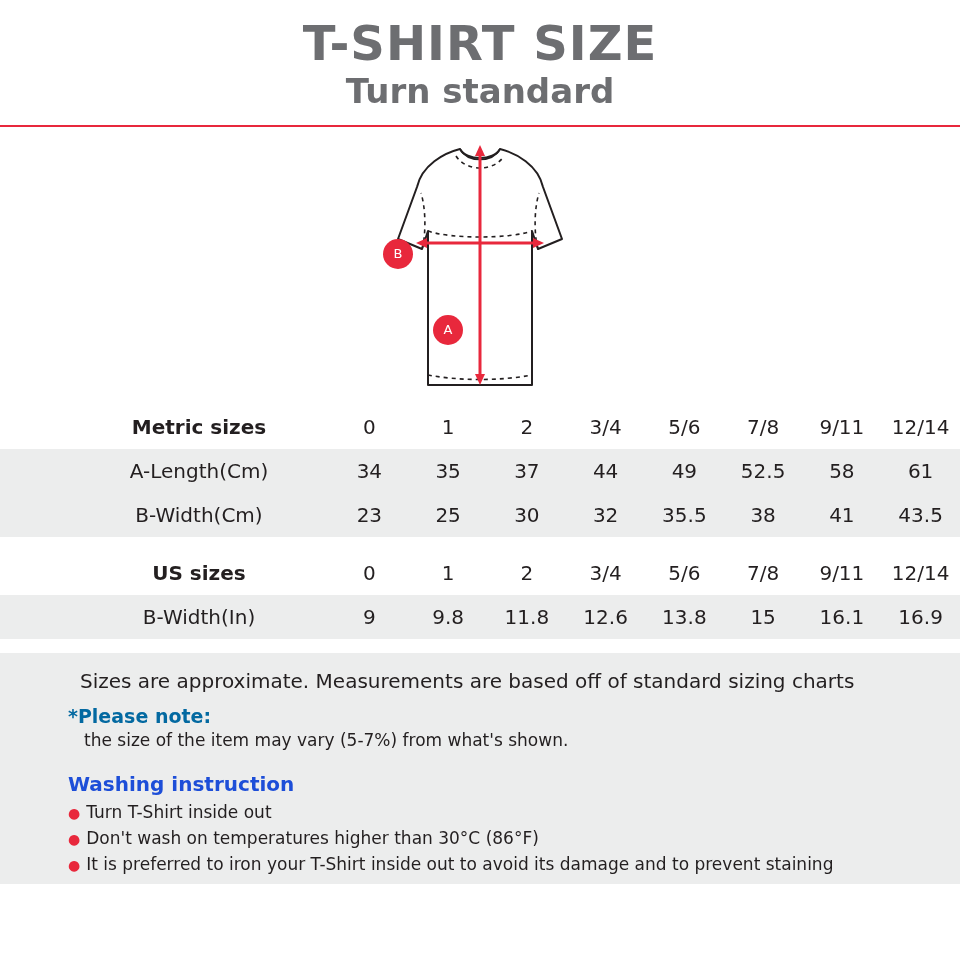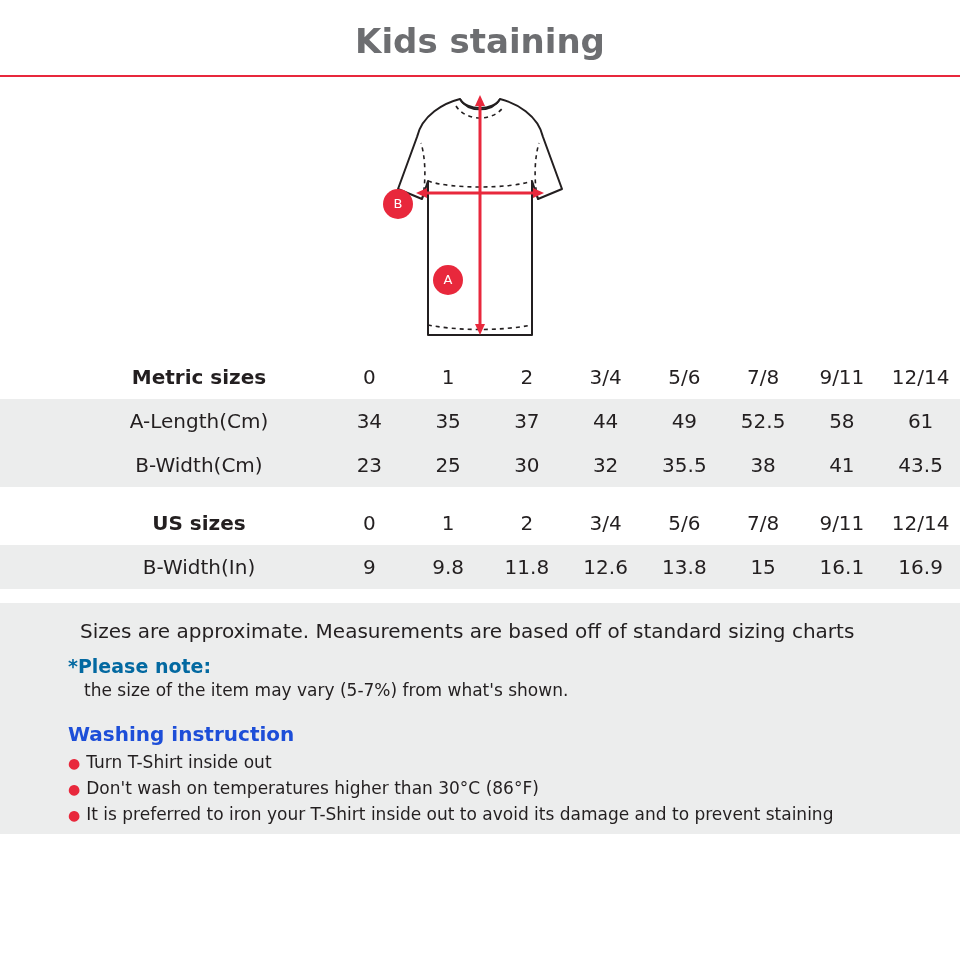--- a/index.html
+++ b/index.html
@@ -143,21 +143,22 @@
     margin-right: 6px;
     line-height: 1;
   }
 </style>
 </head>
 <body>
 
 <div class="page">
 
   <div class="header">
-    <div class="subtitle">Kids staining</div>
+    <div class="title">T-SHIRT SIZE</div>
+    <div class="subtitle">Turn standard</div>
     <div class="header-rule"></div>
   </div>
 
   <div class="illustration">
     <svg width="340" height="270" viewBox="0 0 340 270">
 
       <path d="M107 60 C112 38 134 26 150 22 L150 22 C156 34 184 34 190 22 C206 26 228 38 233 60
                L252 112 L228 122 L222 104 L222 258 L118 258 L118 104 L112 122 L88 112 Z" fill="#ffffff" stroke="#231f20" stroke-width="2" stroke-linejoin="round"></path>
 
       <path d="M118 104 C140 112 200 112 222 104" fill="none" stroke="#231f20" stroke-width="1.6" stroke-dasharray="4 4"></path>

